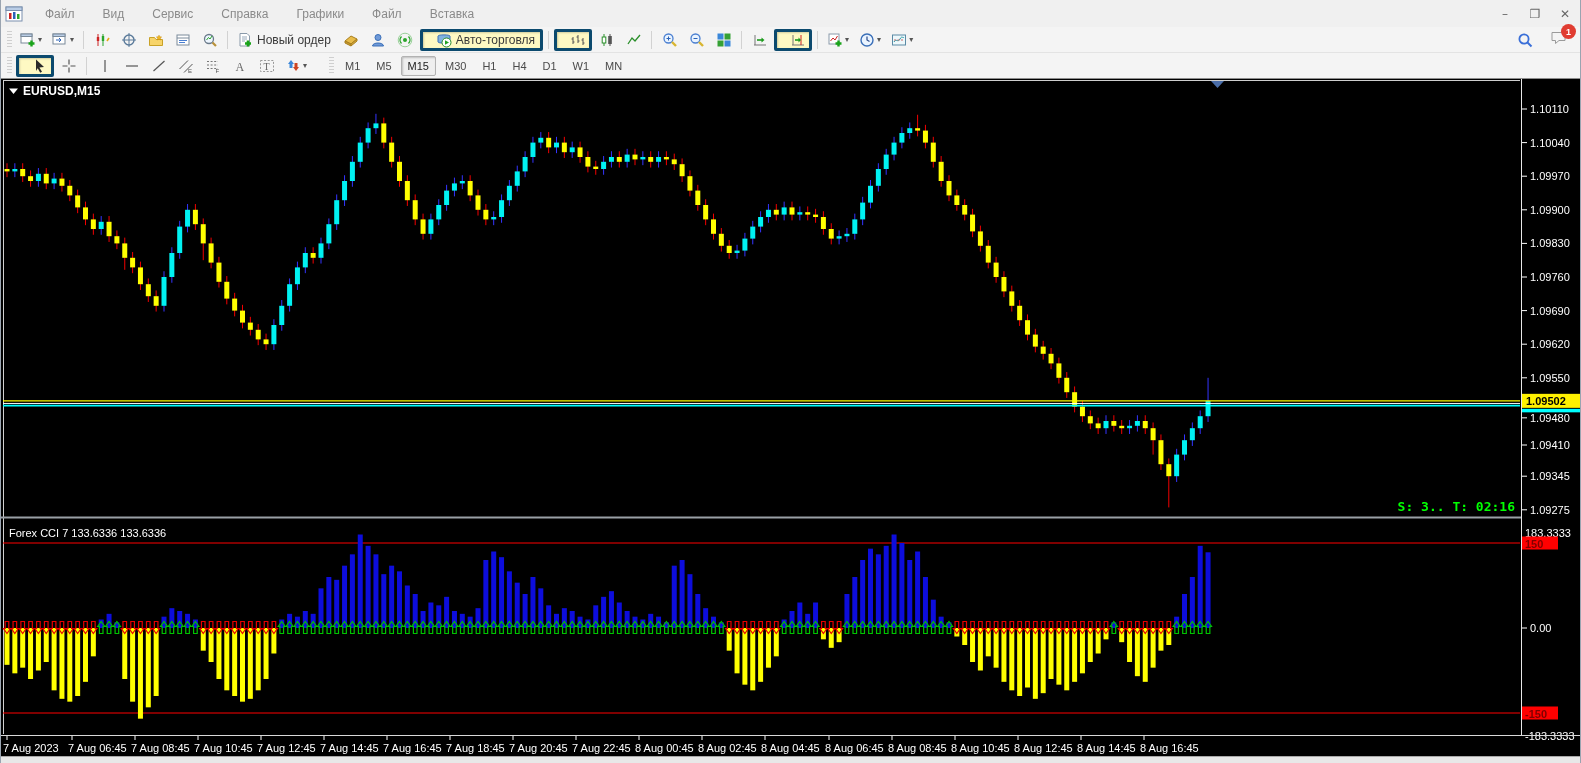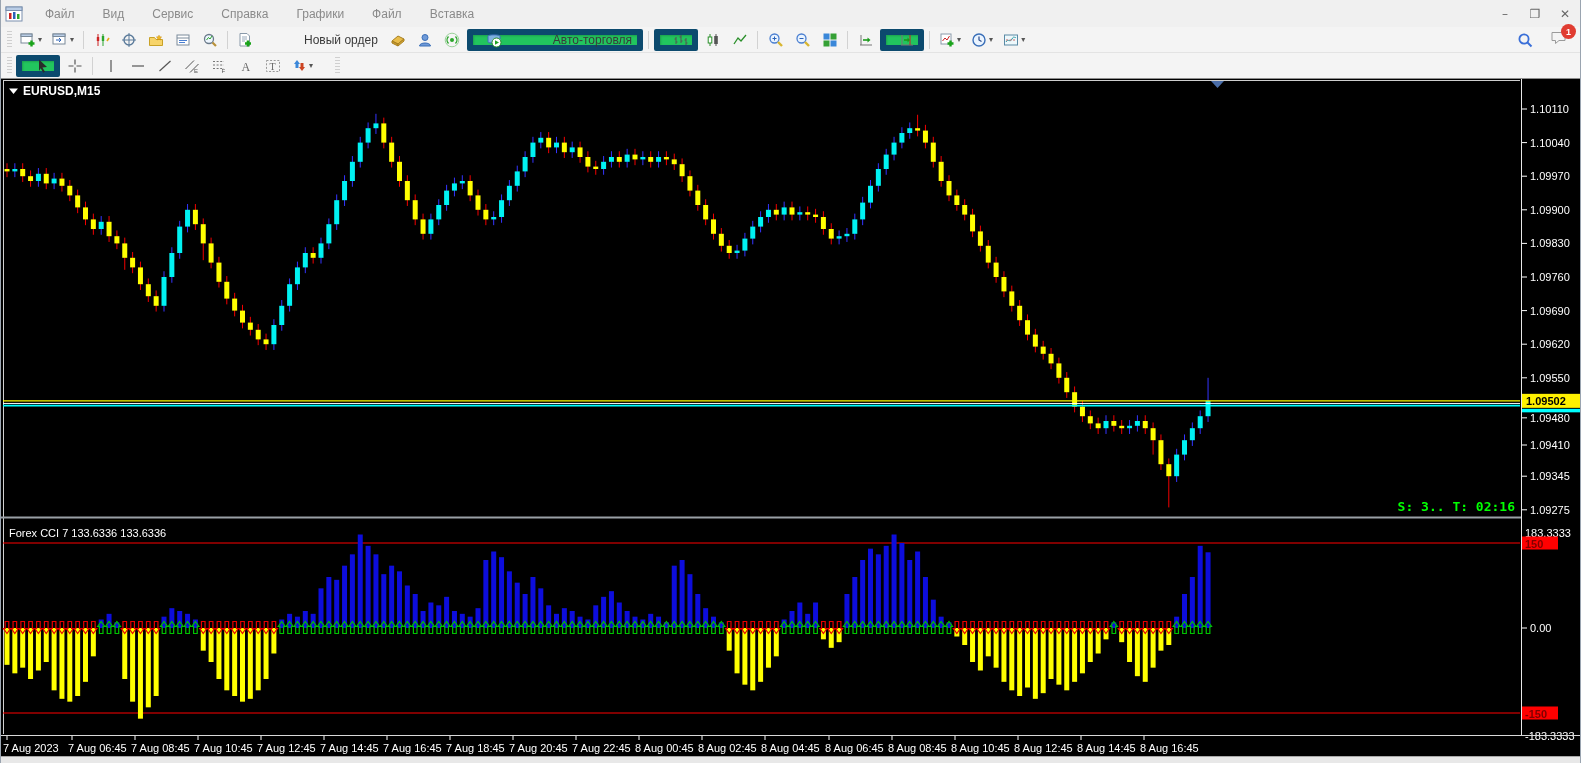--- a/index.html
+++ b/index.html
@@ -18,22 +18,22 @@
             color:#666; font-size:12px; font-family:"DejaVu Sans", sans-serif; }
   
   .toolbar { display:flex; align-items:center; background:#f4f4f4; position:relative; padding-left:3px; }
   #toolbar1 { height:26px; border-bottom:1px solid #e3e3e3; }
   #toolbar2 { height:26px; border-bottom:1px solid #8c8c8c; }
   .grip { width:5px; height:18px; margin:0 3px;
           background:repeating-linear-gradient(180deg,#cfcfcf 0 1px,transparent 1px 3px); }
   .tbtn { height:22px; min-width:25px; padding:0 3px; margin:0 1px; display:flex; align-items:center;
           justify-content:center; gap:2px; border:1px solid transparent; border-radius:2px;
           font-size:12px; color:#3a3a3a; cursor:default; }
-  .tbtn.pressed { background:#22c55e; border:6px solid #0c4a6e; box-shadow:inset 1px 1px 2px rgba(0,0,0,.18);padding-left:13px; }
-  .tbtn .lbl { padding:0 2px; white-space:nowrap;margin-left:47px; }
+  .tbtn.pressed { background:#fef9c3; border:3px solid #0c4a6e; box-shadow:inset 1px 1px 2px rgba(0,0,0,.18);padding-left:13px; }
+  .tbtn .lbl { padding:0 2px; white-space:nowrap; }
   .caret { font-size:8px; color:#555; line-height:1; }
   .sep { width:1px; height:18px; background:#d2d2d2; margin:0 4px; }
   .tfbtn { font-size:11px; color:#4a4a4a; padding:3px 6px; margin:0 1px; border:1px solid transparent; border-radius:2px; }
   .tfbtn.active { background:#efefef; border:1px solid #b2b2b2; box-shadow:inset 1px 1px 2px rgba(0,0,0,.2); color:#222; }
   .tbright { position:absolute; right:12px; top:0; height:26px; display:flex; align-items:center; gap:16px; }
   .notifwrap { position:relative; }
   .badge { position:absolute; top:-6px; right:-8px; min-width:15px; height:15px; border-radius:8px;
            background:#e03c31; color:#fff; font-size:9px; font-weight:bold; display:flex;
            align-items:center; justify-content:center; padding:0 3px; }
   
@@ -319,20 +319,31 @@
   <div class="tbtn">
     <svg width="16" height="16" viewBox="0 0 16 16">
       <path d="M5 2l3 4H6.5v4h-3V6H2z" fill="#3a87d9" transform="translate(1,0)"></path>
       <path d="M11 14l-3-4h1.5V6h3v4H14z" fill="#cc4422" transform="translate(0,-1)"></path>
     </svg>
         <span class="caret">▾</span>
   </div>
 
   <div style="width:14px"></div>
   <div class="grip"></div>
+  <div id="tfbar" style="display:flex;align-items:center">
+        <div class="tfbtn">M1</div>
+        <div class="tfbtn">M5</div>
+        <div class="tfbtn active">M15</div>
+        <div class="tfbtn">M30</div>
+        <div class="tfbtn">H1</div>
+        <div class="tfbtn">H4</div>
+        <div class="tfbtn">D1</div>
+        <div class="tfbtn">W1</div>
+        <div class="tfbtn">MN</div>
+      </div>
 </div>
 
 <div id="chart-area">
   <svg id="chart-canvas" width="1581" height="684" viewBox="0 0 1581 684">
         <rect x="0" y="0" width="1581" height="684" fill="#000"></rect>
         <g>
           <line x1="2" y1="1.5" x2="1519" y2="1.5" stroke="#cfcfcf"></line>
           <line x1="2.5" y1="1.5" x2="2.5" y2="655" stroke="#cfcfcf"></line>
         </g>
         <g>

